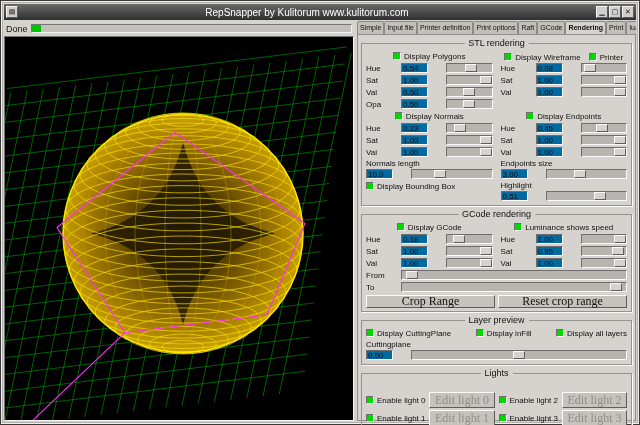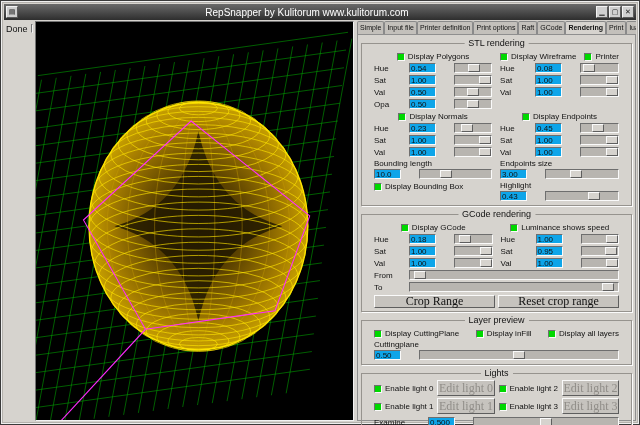--- a/index.html
+++ b/index.html
@@ -8,63 +8,63 @@
   .window { width:640px; height:425px; background:#d6d3ce; border:1px solid #3a3a3a;
             box-shadow:inset 0 0 0 1px #efefef, inset 0 0 0 2px #b4b1ac;
             display:flex; flex-direction:column; }
   .titlebar { height:16px; margin:3px 3px 0; background:linear-gradient(#6a6a6a,#2e2e2e);
               color:#fff; font-size:10px; display:flex; align-items:center; padding:0 2px; gap:1px; }
   .title { flex:1; text-align:center; white-space:nowrap; overflow:hidden; }
   .winbtn { width:12px; height:12px; background:#cfcfcf; border:1px solid;
             border-color:#f2f2f2 #5a5a5a #5a5a5a #f2f2f2; color:#1a1a1a;
             font-size:7px; line-height:10px; text-align:center; flex:none; }
   .main { flex:1; display:flex; margin:1px 3px 3px; min-height:0; }
-  .left { width:350px; display:flex; flex-direction:row; min-width:0;border-radius:8px; }
+  .left { width:350px; display:flex; flex-direction:column; min-width:0;border-radius:8px; }
   .status { height:15px; display:flex; align-items:center; gap:3px; padding:0 2px; font-size:9px; color:#111; }
   .progress { flex:1; height:9px; border:1px solid; border-color:#757575 #f2f2f2 #f2f2f2 #757575;
               background:#c4c1bc; position:relative; overflow:hidden; }
   .progress-fill { position:absolute; left:0; top:0; bottom:0; background:#00c400; }
   .viewport { flex:1; background:#000; border:1px solid; border-color:#757575 #f2f2f2 #f2f2f2 #757575; overflow:hidden; }
   .viewport svg { display:block; width:100%; height:100%; }
   .right { flex:1; display:flex; flex-direction:column; padding-left:3px; min-width:0; }
   .tabs { display:flex; height:13px; overflow:hidden; }
   .tab { font-size:7px; line-height:10px; padding:1px 2px; background:#c3c0bb; color:#111;
          border:1px solid #8a8a8a; border-bottom:none; border-radius:2px 2px 0 0; white-space:nowrap; }
   .tab.active { background:#d6d3ce; font-weight:bold; }
   .panel { flex:1; border:1px solid #8f8f8f; padding:3px 3px 2px; display:flex; flex-direction:column; min-height:0; }
   .frame { position:relative; border:1px solid #96938e; box-shadow:1px 1px 0 #fbfbfb;
-           margin:5px 0 3px; padding:6px 12px 3px; }
+           margin:5px 0 3px; padding:6px 4px 3px; }
   .legend { position:absolute; top:-6px; left:50%; transform:translateX(-50%);
             background:#d6d3ce; font-size:9px; padding:0 4px; white-space:nowrap; color:#111; }
   .grid2 { display:grid; grid-template-columns:1fr 1fr; column-gap:8px; }
   .crow { display:flex; align-items:center; gap:8px; height:12px; }
   .crow.center { justify-content:center; }
   .crow.spread { justify-content:space-between; gap:2px; }
-  .check { display:inline-flex; align-items:flex-end; gap:3px; font-size:8px; white-space:nowrap; color:#111; }
+  .check { display:inline-flex; align-items:flex-start; gap:3px; font-size:8px; white-space:nowrap; color:#111; }
   .cb { width:8px; height:8px; border:1px solid; border-color:#6e6e6e #fafafa #fafafa #6e6e6e;
         background:#c4c1bc; flex:none; }
   .cb.on { background:#00d800; }
   .srow { display:flex; align-items:center; gap:18px; height:12px; }
   .slbl { font-size:8px; width:17px; flex:none; color:#111; }
   .slbl.wide { width:36px; }
-  .entry { width:27px; height:10px; flex:none; background:#0ea5e9; border:1px solid;
+  .entry { width:27px; height:10px; flex:none; background:#0369a1; border:1px solid;
            border-color:#6e6e6e #fafafa #fafafa #6e6e6e; font-size:8px;
            display:flex; align-items:center; padding:0 1px; color:#111; }
   .slider { flex:1; height:10px; border:1px solid; border-color:#6e6e6e #fafafa #fafafa #6e6e6e;
             background:#b8b5b0; position:relative; }
   .thumb { position:absolute; top:0; width:12px; height:8px; background:#d6d3ce; border:1px solid;
            border-color:#fafafa #5e5e5e #5e5e5e #fafafa; }
   .lbl-line { font-size:8px; height:10px; display:flex; align-items:center; color:#111; }
   .spacer { height:12px; }
   .btnrow { display:flex; gap:3px; margin-top:2px; }
   .btn { flex:1; height:13px; background:#c6c3be; border:1px solid;
          border-color:#fafafa #5e5e5e #5e5e5e #fafafa; font-size:12px; color:#111;
          display:flex; align-items:center; justify-content:center; font-family:Liberation Serif, serif; }
   .btn.disabled { color:#908d88; }
-  .lights-grid { display:grid; grid-template-columns:auto 1fr auto 1fr; gap:2px 4px; align-items:center; margin-bottom:2px; }
+  .lights-grid { display:grid; grid-template-columns:auto 1fr auto 1fr; gap:2px 4px; align-items:center; margin-bottom:2px;margin-top:12px; }
   .lights-grid .btn { height:16px; }
 </style>
 </head>
 <body>
 
 <div class="window">
   <div class="titlebar">
     <span class="winbtn">▤</span>
     <span class="title">RepSnapper by Kulitorum www.kulitorum.com</span>
     <span class="winbtn">▁</span>
@@ -248,21 +248,21 @@
                     </div>
                   </div>
                   <div class="srow">
                     <span class="slbl">Val</span>
                     <span class="entry">1.00</span>
                     <div class="slider">
                       <div class="thumb" style="left: calc(100% - 12px);"></div>
                     </div>
                   </div>
                 </div>
-              <div class="lbl-line">Bounding length</div>
+              <div class="lbl-line">Normals length</div>
               <div class="srow">
                 <span class="entry">10.0</span>
                 <div class="slider">
                   <div class="thumb" style="left: calc(33% - 3.96px);"></div>
                 </div>
               </div>
               <div class="crow">
                   <span class="check">
                     <span class="cb on"></span>
                     <span>Display Bounding Box</span>
@@ -335,21 +335,21 @@
                 </div>
               <div class="lbl-line">Endpoints size</div>
               <div class="srow">
                 <span class="entry">3.00</span>
                 <div class="slider">
                   <div class="thumb" style="left: calc(40% - 4.8px);"></div>
                 </div>
               </div>
               <div class="lbl-line">Highlight</div>
               <div class="srow">
-                <span class="entry">0.43</span>
+                <span class="entry">0.51</span>
                 <div class="slider">
                   <div class="thumb" style="left: calc(70% - 8.4px);"></div>
                 </div>
               </div>
             </div>
           </div>
         </div>
 
         <div class="frame">
           <span class="legend">GCode rendering</span>

